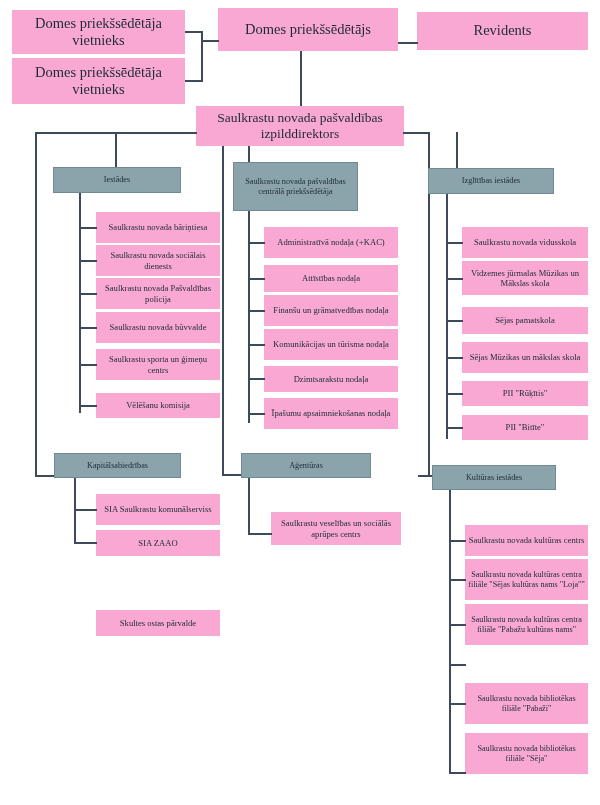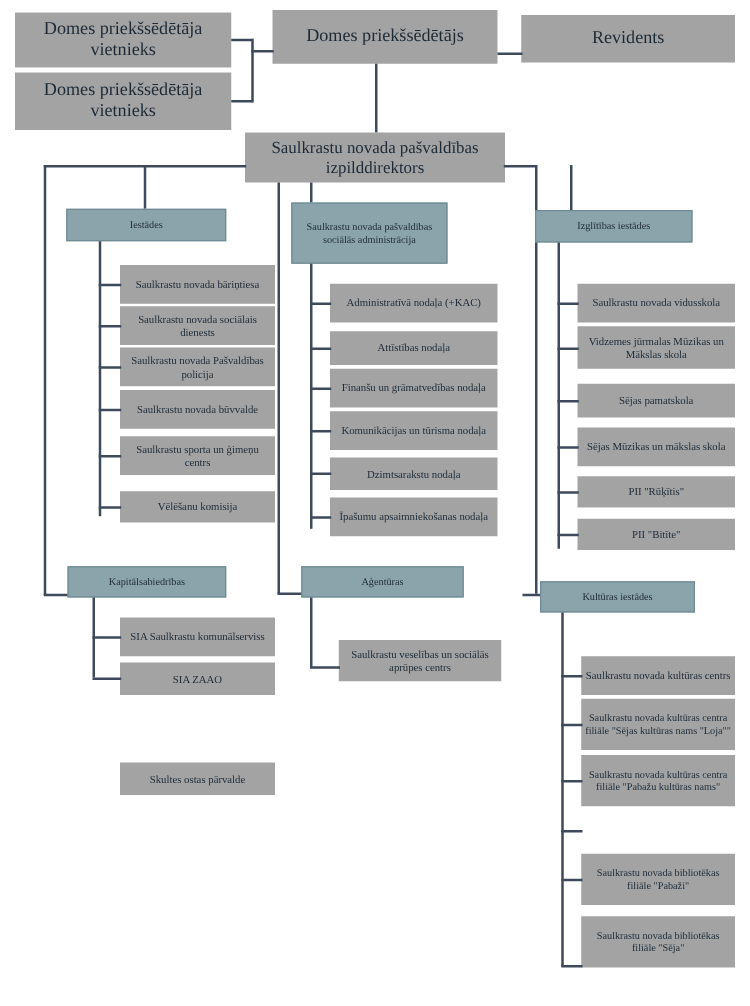--- a/index.html
+++ b/index.html
@@ -23,21 +23,21 @@
     display: flex;
     align-items: center;
     justify-content: center;
     text-align: center;
     color: #1d2a36;
     line-height: 1.18;
     padding: 1px 3px;
   }
   
   .pale {
-    background: #a3a3a3;
+    background: #f9a8d4;
   }
   
   .slate {
     background: #8ba4ac;
     border: 1px solid #6f8a94;
   }
   .t-top {
     font-size: 14.5px;
   }
   .t-exec {
@@ -140,21 +140,21 @@
     <span>Saulkrastu sporta un ģimeņu centrs</span>
   </div>
   <div class="line hline" style="left:79px; top:364px; width:18px;"></div>
 
   <div class="node pale t-leaf" style="left:96px; top:393px; width:124px; height:25px;">
     <span>Vēlēšanu komisija</span>
   </div>
   <div class="line hline" style="left:79px; top:405px; width:18px;"></div>
 
   <div class="node slate t-hdr" style="left:233px; top:162px; width:125px; height:49px;">
-    <span>Saulkrastu novada pašvaldības sociālās administrācija</span>
+    <span>Saulkrastu novada pašvaldības centrālā priekšsēdētāja</span>
   </div>
   <div class="line vline" style="left:248px; top:211px; height:212px;"></div>
 
   <div class="node pale t-leaf" style="left:264px; top:227px; width:134px; height:31px;">
     <span>Administratīvā nodaļa (+KAC)</span>
   </div>
   <div class="line hline" style="left:248px; top:242px; width:17px;"></div>
 
   <div class="node pale t-leaf" style="left:264px; top:265px; width:134px; height:27px;">
     <span>Attīstības nodaļa</span>

